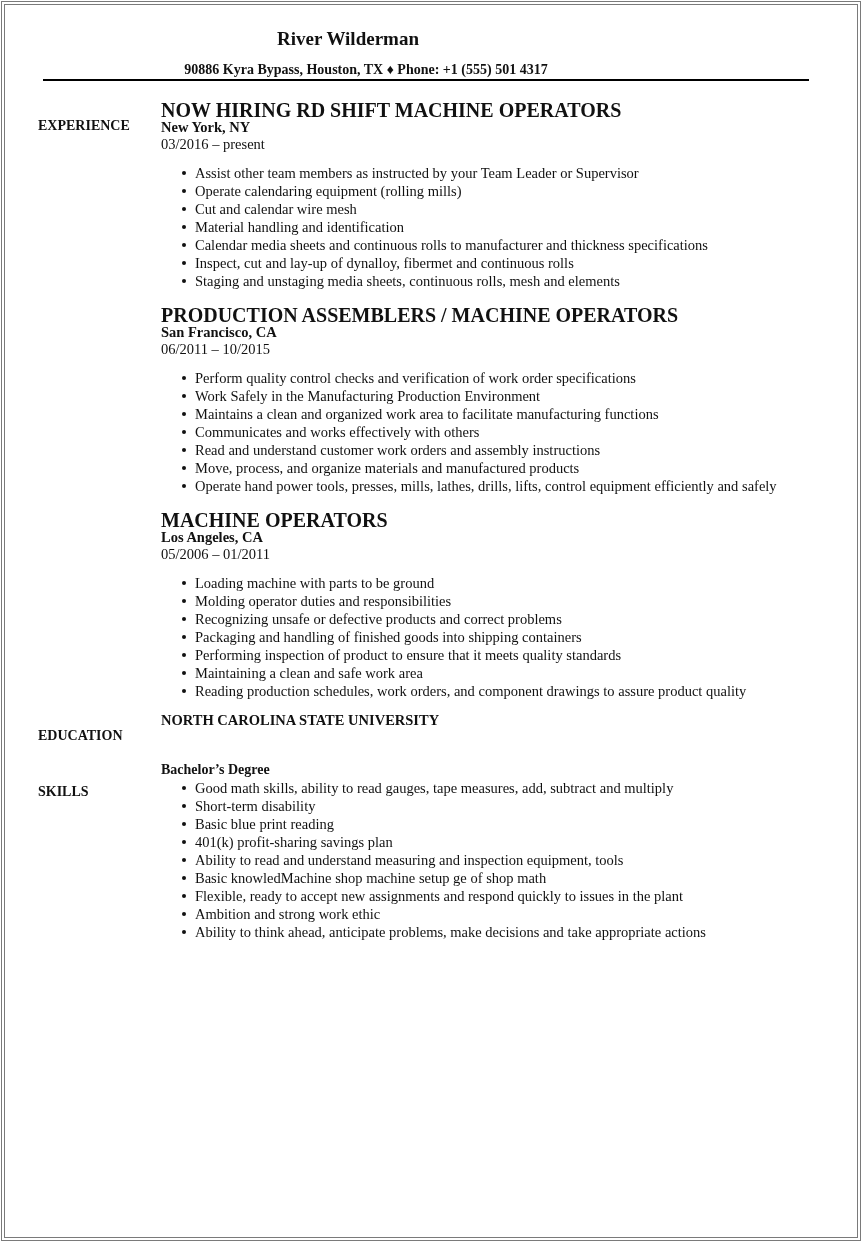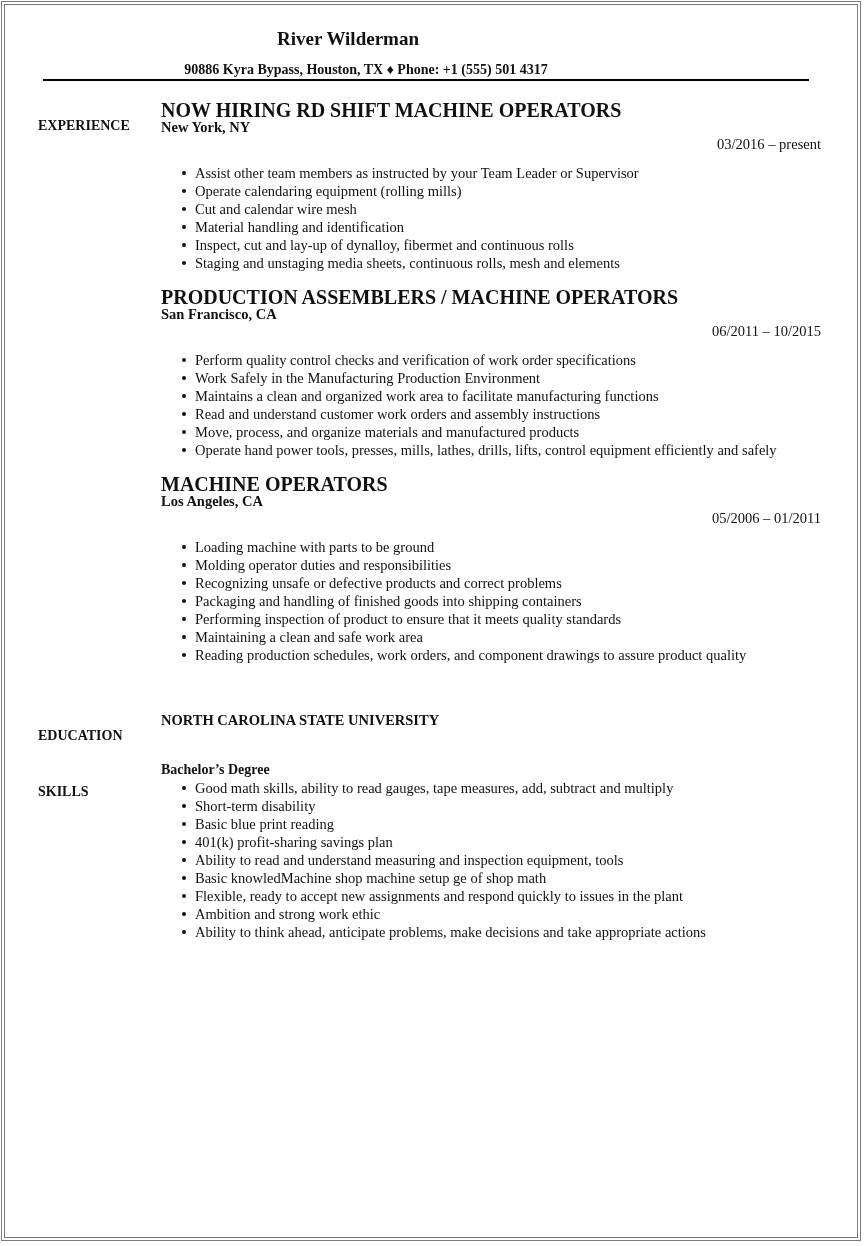--- a/index.html
+++ b/index.html
@@ -75,21 +75,20 @@
     line-height: 18px;
   }
   .job-location {
     font-size: 14.5px;
     font-weight: bold;
     line-height: 17px;
   }
   .job-dates {
     font-size: 14.5px;
     line-height: 16px;
-    text-align: right;
   }
   ul.bullets {
     list-style: none;
     margin: 12px;
     padding: 0;
   }
   ul.bullets li {
     position: relative;
     padding-left: 22px;
     font-size: 14.5px;
@@ -132,33 +131,35 @@
 
     <div class="job">
       <div class="job-title">NOW HIRING RD SHIFT MACHINE OPERATORS</div>
       <div class="job-location">New York, NY</div>
       <div class="job-dates">03/2016 – present</div>
       <ul class="bullets">
         <li><span class="bullet-dot"></span><span>Assist other team members as instructed by your Team Leader or Supervisor</span></li>
         <li><span class="bullet-dot"></span><span>Operate calendaring equipment (rolling mills)</span></li>
         <li><span class="bullet-dot"></span><span>Cut and calendar wire mesh</span></li>
         <li><span class="bullet-dot"></span><span>Material handling and identification</span></li>
+        <li><span class="bullet-dot"></span><span>Calendar media sheets and continuous rolls to manufacturer and thickness specifications</span></li>
         <li><span class="bullet-dot"></span><span>Inspect, cut and lay-up of dynalloy, fibermet and continuous rolls</span></li>
         <li><span class="bullet-dot"></span><span>Staging and unstaging media sheets, continuous rolls, mesh and elements</span></li>
       </ul>
     </div>
 
     <div class="job">
       <div class="job-title">PRODUCTION ASSEMBLERS / MACHINE OPERATORS</div>
       <div class="job-location">San Francisco, CA</div>
       <div class="job-dates">06/2011 – 10/2015</div>
       <ul class="bullets">
         <li><span class="bullet-dot"></span><span>Perform quality control checks and verification of work order specifications</span></li>
         <li><span class="bullet-dot"></span><span>Work Safely in the Manufacturing Production Environment</span></li>
         <li><span class="bullet-dot"></span><span>Maintains a clean and organized work area to facilitate manufacturing functions</span></li>
+        <li><span class="bullet-dot"></span><span>Communicates and works effectively with others</span></li>
         <li><span class="bullet-dot"></span><span>Read and understand customer work orders and assembly instructions</span></li>
         <li><span class="bullet-dot"></span><span>Move, process, and organize materials and manufactured products</span></li>
         <li><span class="bullet-dot"></span><span>Operate hand power tools, presses, mills, lathes, drills, lifts, control equipment efficiently and safely</span></li>
       </ul>
     </div>
 
     <div class="job">
       <div class="job-title">MACHINE OPERATORS</div>
       <div class="job-location">Los Angeles, CA</div>
       <div class="job-dates">05/2006 – 01/2011</div>

